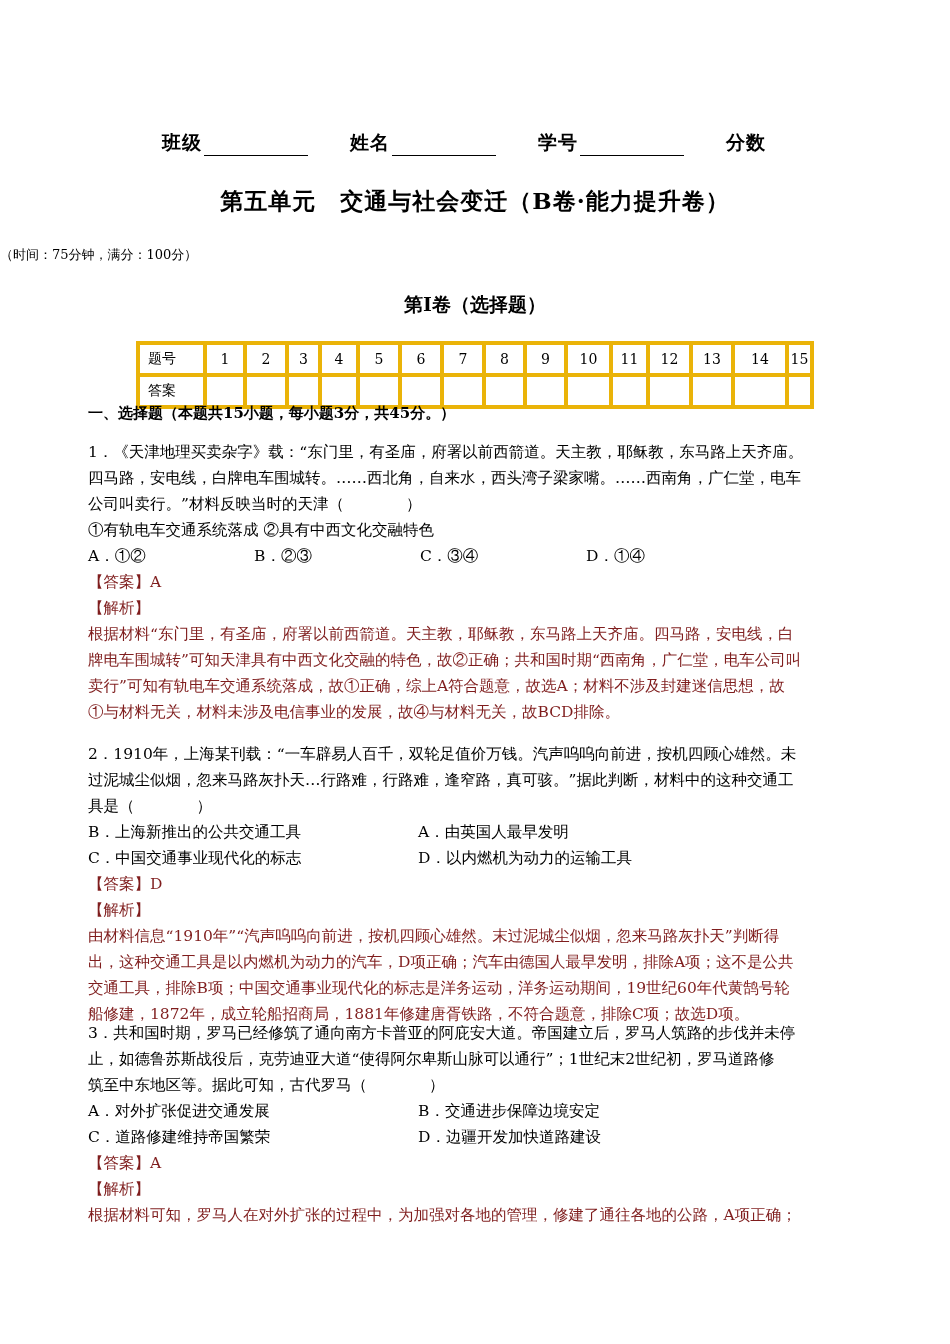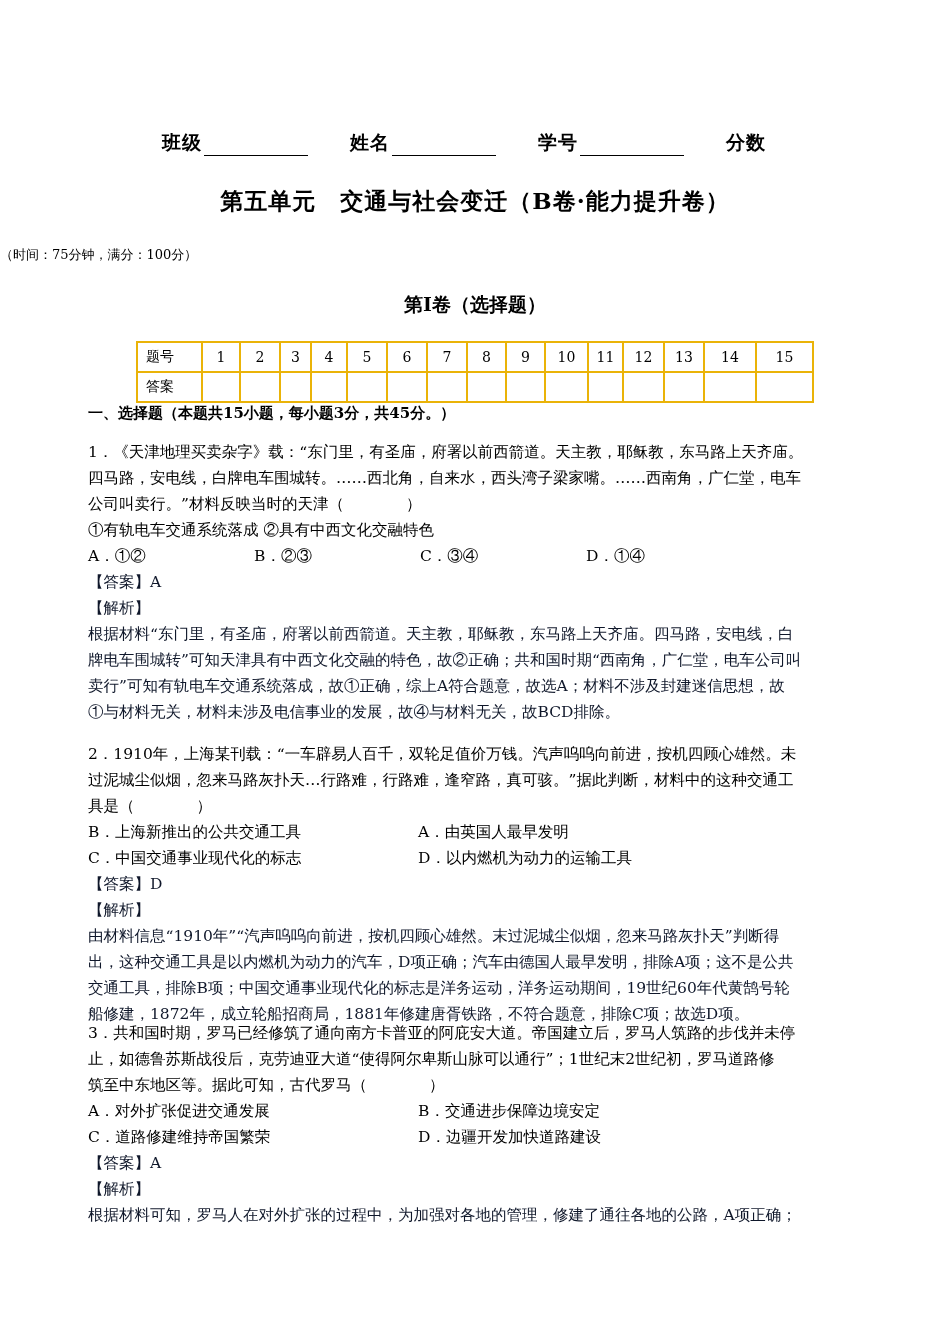--- a/index.html
+++ b/index.html
@@ -73,21 +73,21 @@
     }
     table.answer-grid {
       position: absolute;
       top: 341px;
       left: 136px;
       width: 678px;
       border-collapse: collapse;
       font-size: 14px;
     }
     table.answer-grid td {
-      border: 2px solid #eab308;
+      border: 4px solid #eab308;
       height: 28px;
       text-align: center;
       padding: 0;
     }
     table.answer-grid td.hdr {
       text-align: left;
       padding-left: 8px;
       width: 55px;
     }
     .part-heading {
@@ -100,21 +100,21 @@
     .body-text {
       position: absolute;
       left: 88px;
       width: 776px;
       font-size: 15.5px;
       line-height: 26px;
     }
     .line-block {
       white-space: nowrap;
     }
-    .red { color: #0f172a; }
+    .red { color: #7f1d1d; }
     .opts {
       display: flex;
     }
     .opt4 { width: 166px; }
     .opt2 { width: 330px; }
     p { margin: 0; }
   </style>
 </head>
 <body>
 

